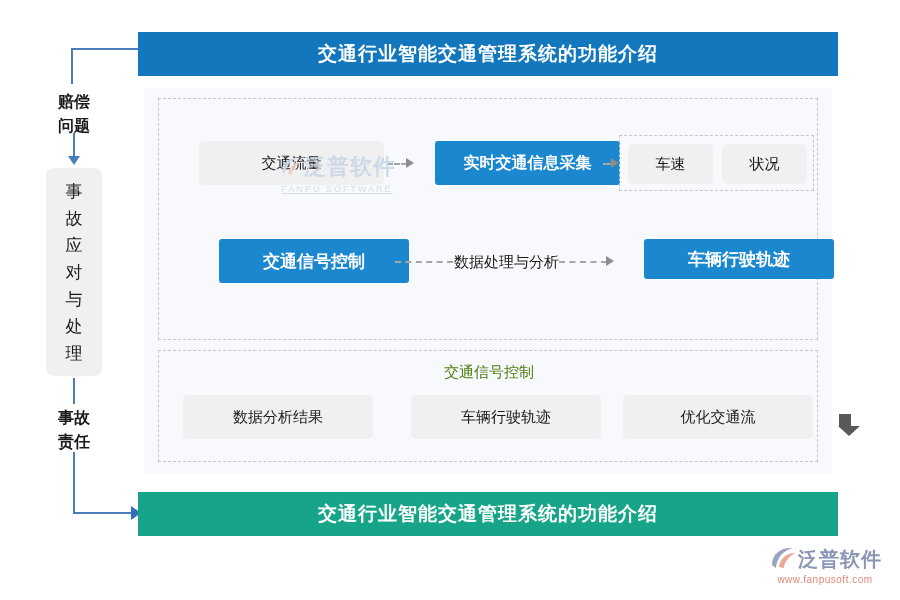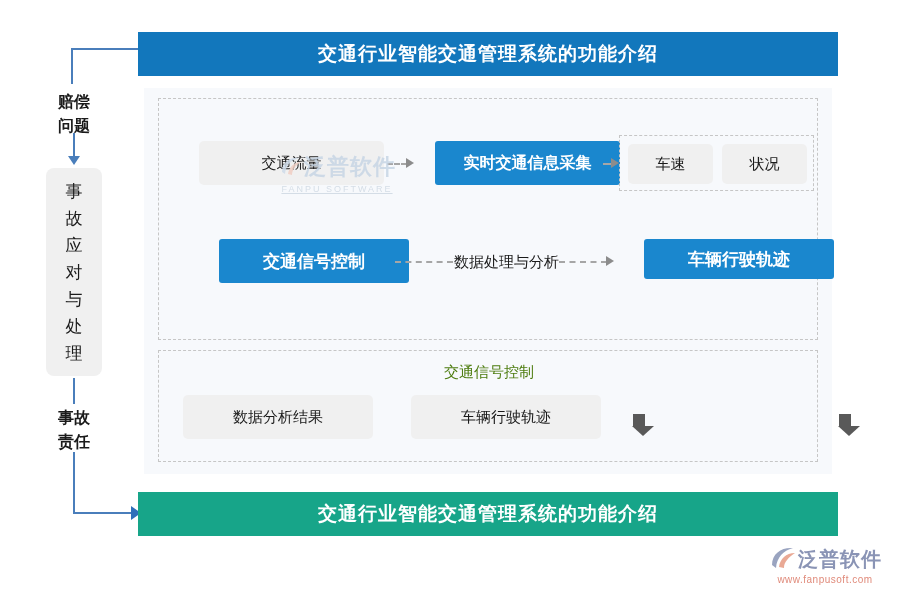--- a/index.html
+++ b/index.html
@@ -250,20 +250,23 @@
 
     <div class="dashed-region" id="lower-region">
       <div id="lower-title">交通信号控制</div>
 
       <div class="node-bottom" id="node-analysis-result">
         <span>数据分析结果</span>
       </div>
       <div class="node-bottom" id="node-adjust-light">
         <span>车辆行驶轨迹</span>
       </div>
+      <div class="node-bottom" id="node-optimize-flow">
+        <span>优化交通流</span>
+      </div>
     </div>
   </div>
 
   <div id="watermark">
     <div class="wm-row">
       <svg width="26" height="26" viewBox="0 0 26 26">
         <path d="M4 18 C4 8, 12 3, 21 4 C13 6, 8 11, 7 20 Z" fill="#cfdcea"></path>
         <path d="M10 20 C11 13, 16 8, 23 8 C17 12, 14 16, 14 21 Z" fill="#f0cfc4"></path>
       </svg>
       <span class="wm-text">泛普软件</span>

